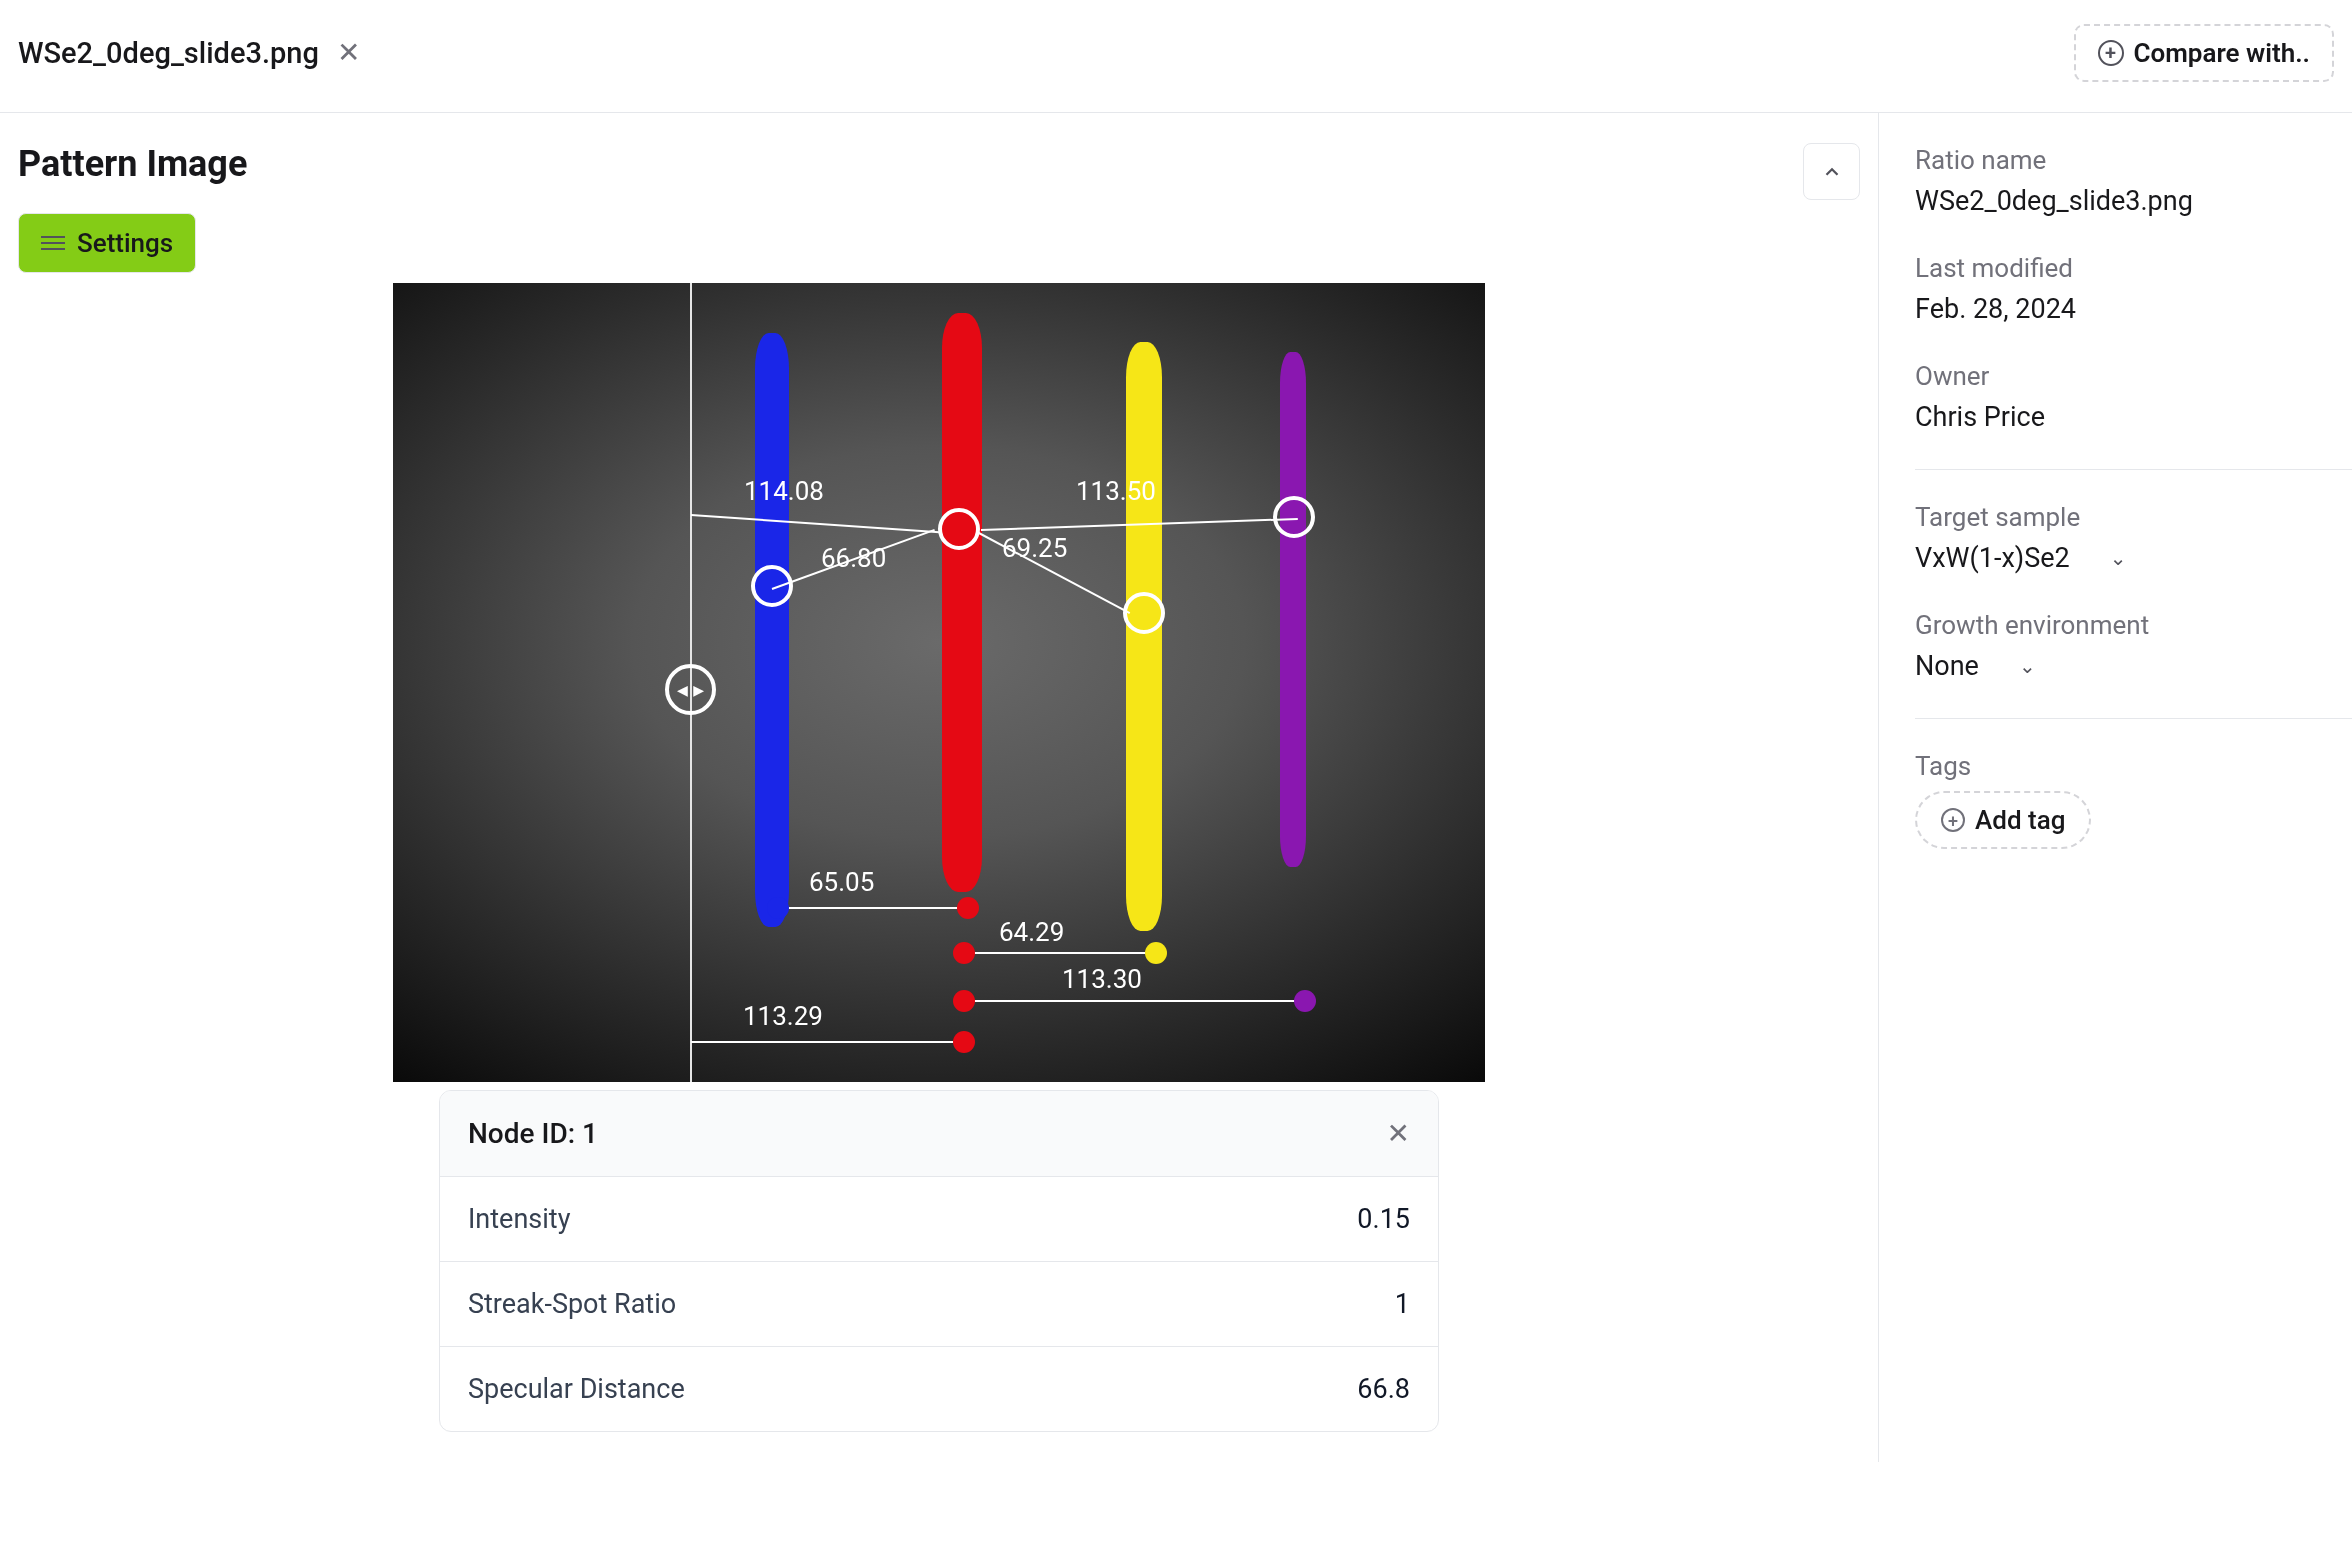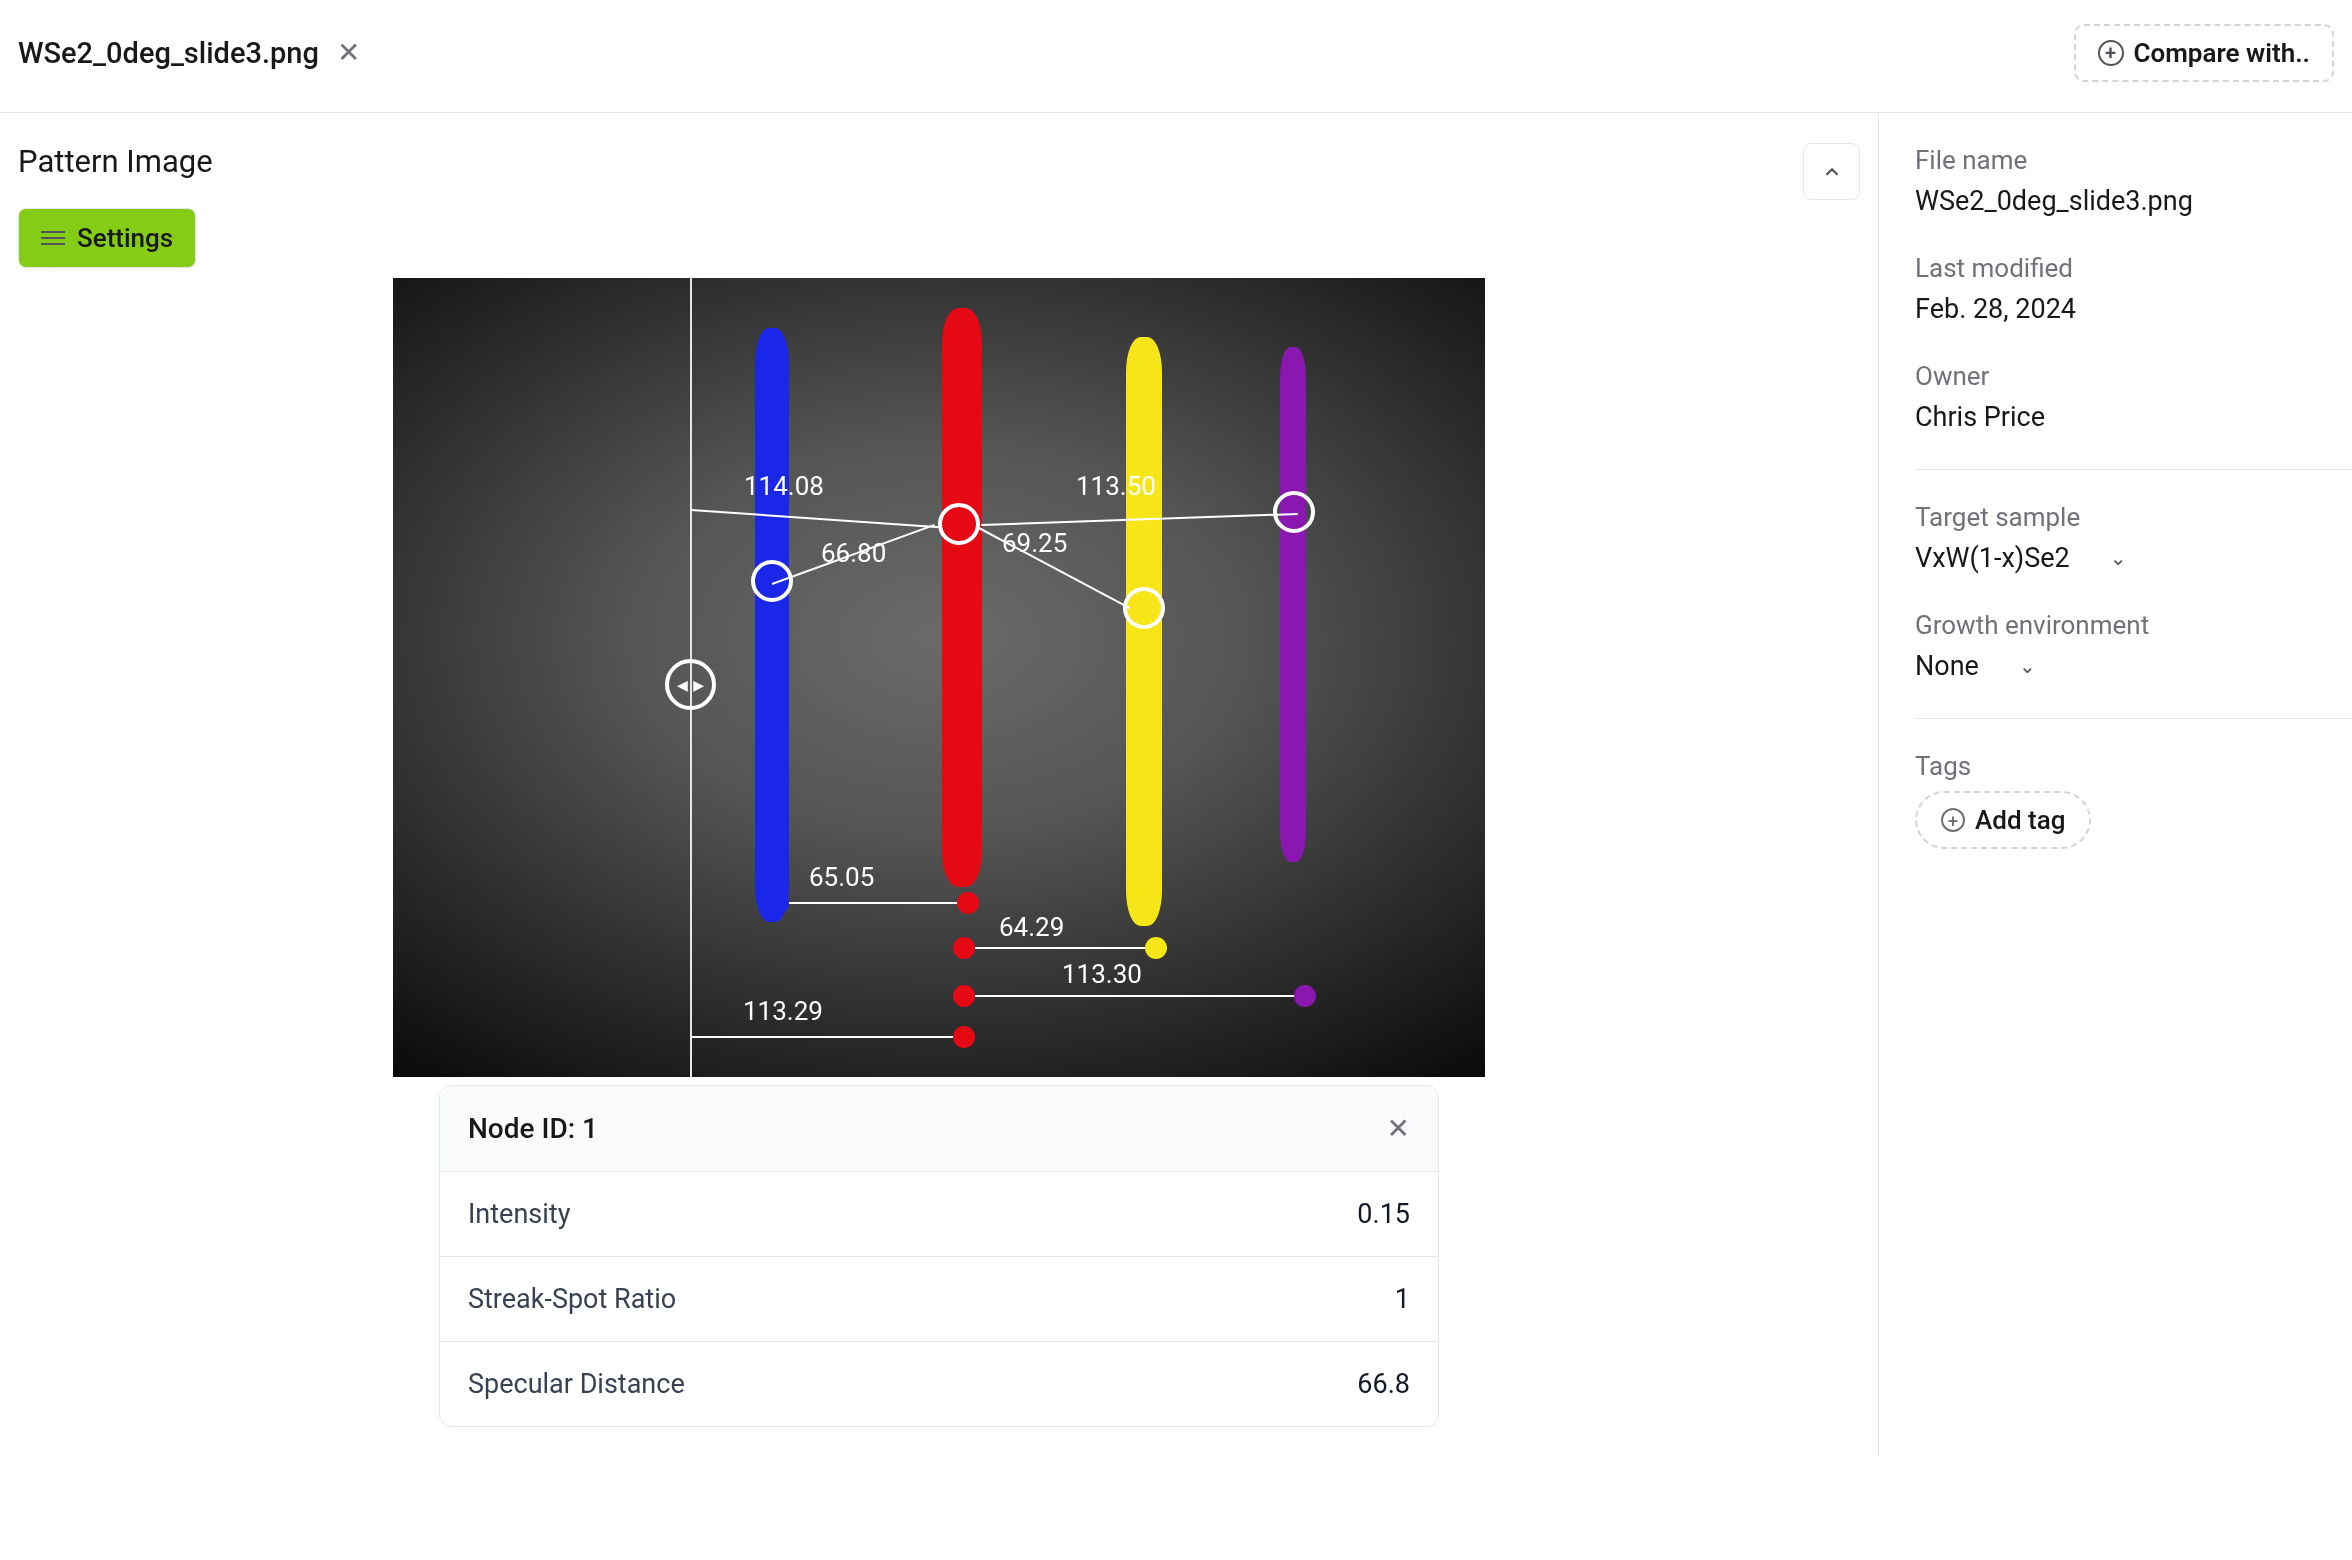--- a/index.html
+++ b/index.html
@@ -39,21 +39,21 @@
 }
 .content { display: flex; flex-direction: row; }
 .main {
   flex: 1;
   padding: 30px 18px;
   position: relative;
 }
 .section-header {
   display: flex; align-items: center; justify-content: space-between;
 }
-.section-title { font-size: 31px; font-weight: 400; }
+.section-title { font-size: 36px; font-weight: 700; }
 .collapse-btn {
   width: 57px; height: 57px;
   border: 1.5px solid #e5e7eb; border-radius: 8px;
   display: flex; align-items: center; justify-content: center;
   cursor: pointer; color: #52525b; background: #fff;
   position: absolute; right: 18px; top: 30px;
 }
 .settings-btn {
   display: inline-flex; align-items: center; gap: 12px;
   border: 1.5px solid #e5e7eb; border-radius: 8px;
@@ -246,21 +246,21 @@
         <div class="panel-row">
           <span class="lbl">Specular Distance</span>
           <span class="val">66.8</span>
         </div>
       </div>
     </div>
   </div>
 
   <div class="sidebar">
     <div class="field">
-      <div class="field-label">File name</div>
+      <div class="field-label">Ratio name</div>
       <div class="field-value">WSe2_0deg_slide3.png</div>
     </div>
     <div class="field">
       <div class="field-label">Last modified</div>
       <div class="field-value">Feb. 28, 2024</div>
     </div>
     <div class="field">
       <div class="field-label">Owner</div>
       <div class="field-value">Chris Price</div>
     </div>

